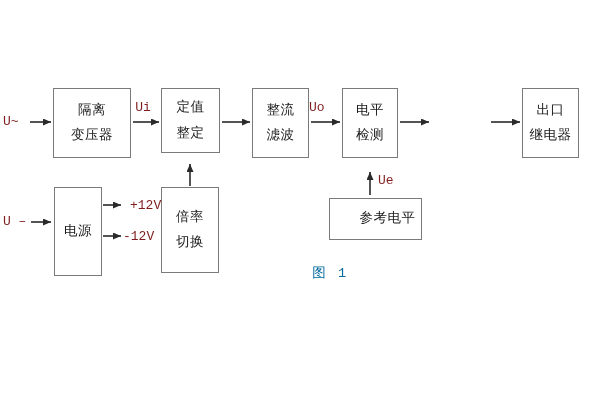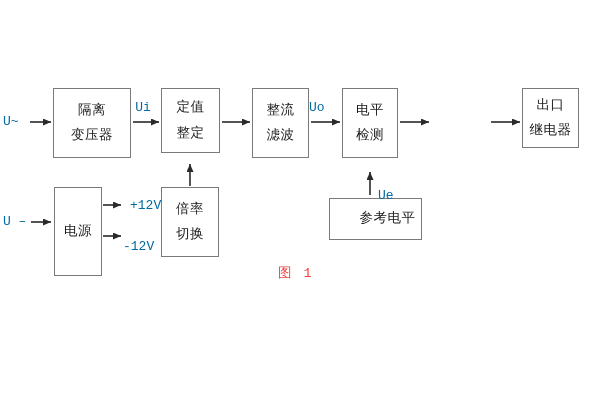--- a/index.html
+++ b/index.html
@@ -22,59 +22,59 @@
     justify-content: center;
     gap: 12px;
     font-size: 13.5px;
     color: #1a1a1a;
     line-height: 1;
     letter-spacing: 0.5px;
   }
   .lbl {
     position: absolute;
     font-size: 13px;
-    color: #0369a1;
+    color: #7f1d1d;
     line-height: 1.2;
     white-space: nowrap;
   }
   .caption {
     position: absolute;
     font-size: 13.5px;
-    color: #ef4444;
-    text-align: left;
+    color: #0369a1;
+    text-align: right;
     letter-spacing: 2px;
   }
   svg.connectors {
     position: absolute;
     left: 0; top: 0;
     width: 600px; height: 400px;
     pointer-events: none;
   }
   svg.connectors line {
     stroke: #2a2a2a;
     stroke-width: 1.6;
   }
   
   #b-isolation { left: 53px;  top: 88px;  width: 78px; height: 70px; }
   #b-setting   { left: 161px; top: 88px;  width: 59px; height: 65px; }
   #b-rectifier { left: 252px; top: 88px;  width: 57px; height: 70px; }
   #b-level     { left: 342px; top: 88px;  width: 56px; height: 70px; }
   #b-driver    { left: 431px; top: 88px;  width: 58px; height: 70px; }
-  #b-relay     { left: 522px; top: 88px;  width: 57px; height: 60px; }
+  #b-relay     { left: 522px; top: 88px;  width: 57px; height: 70px; }
   #b-power     { left: 54px;  top: 187px; width: 48px; height: 89px; }
-  #b-ratio     { left: 161px; top: 187px; width: 58px; height: 70px; }
+  #b-ratio     { left: 161px; top: 187px; width: 58px; height: 86px; }
   #b-ref       { left: 329px; top: 198px; width: 93px; height: 42px; padding-left: 24px; }
   
   #l-ac  { left: 3px;   top: 114px; }
   #l-dc  { left: 3px;   top: 214px; }
   #l-ui  { left: 130px; top: 100px; width: 26px; text-align: center; }
   #l-uo  { left: 309px; top: 100px; width: 28px; text-align: left; }
-  #l-ue  { left: 378px; top: 188px; }
+  #l-ue  { left: 378px; top: 173px; }
   #l-p12 { left: 130px; top: 198px; }
-  #l-m12 { left: 123px; top: 239px; }
+  #l-m12 { left: 123px; top: 229px; }
   #caption { left: 278px; top: 264px; width: 70px; }
 </style>
 </head>
 <body>
 
 <div class="canvas">
 
   <svg class="connectors" viewBox="0 0 600 400">
     <defs>
       <marker id="ah" markerUnits="userSpaceOnUse" markerWidth="9" markerHeight="8" refX="8" refY="3.5" orient="auto">

